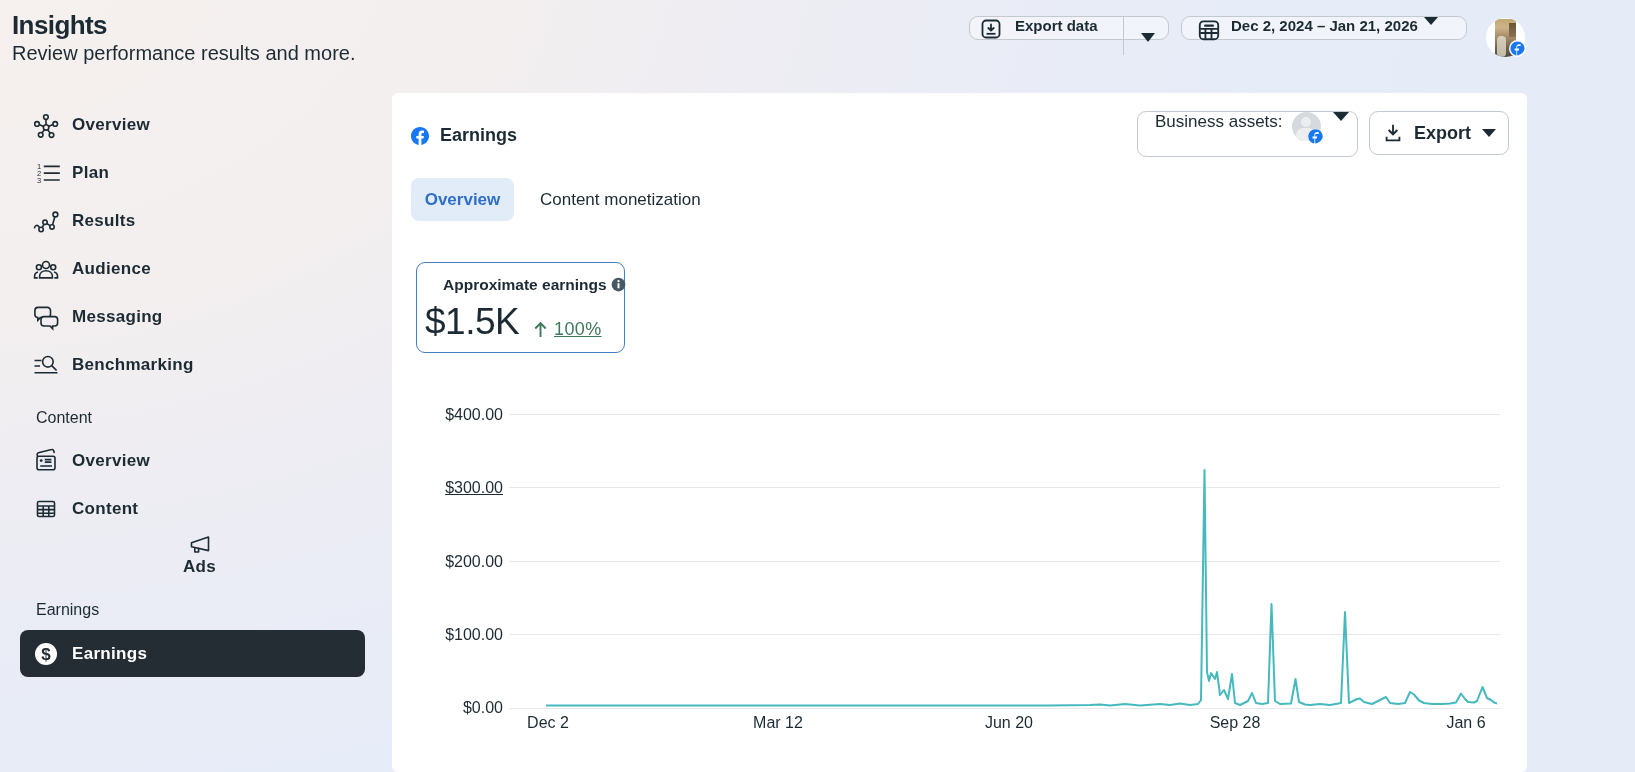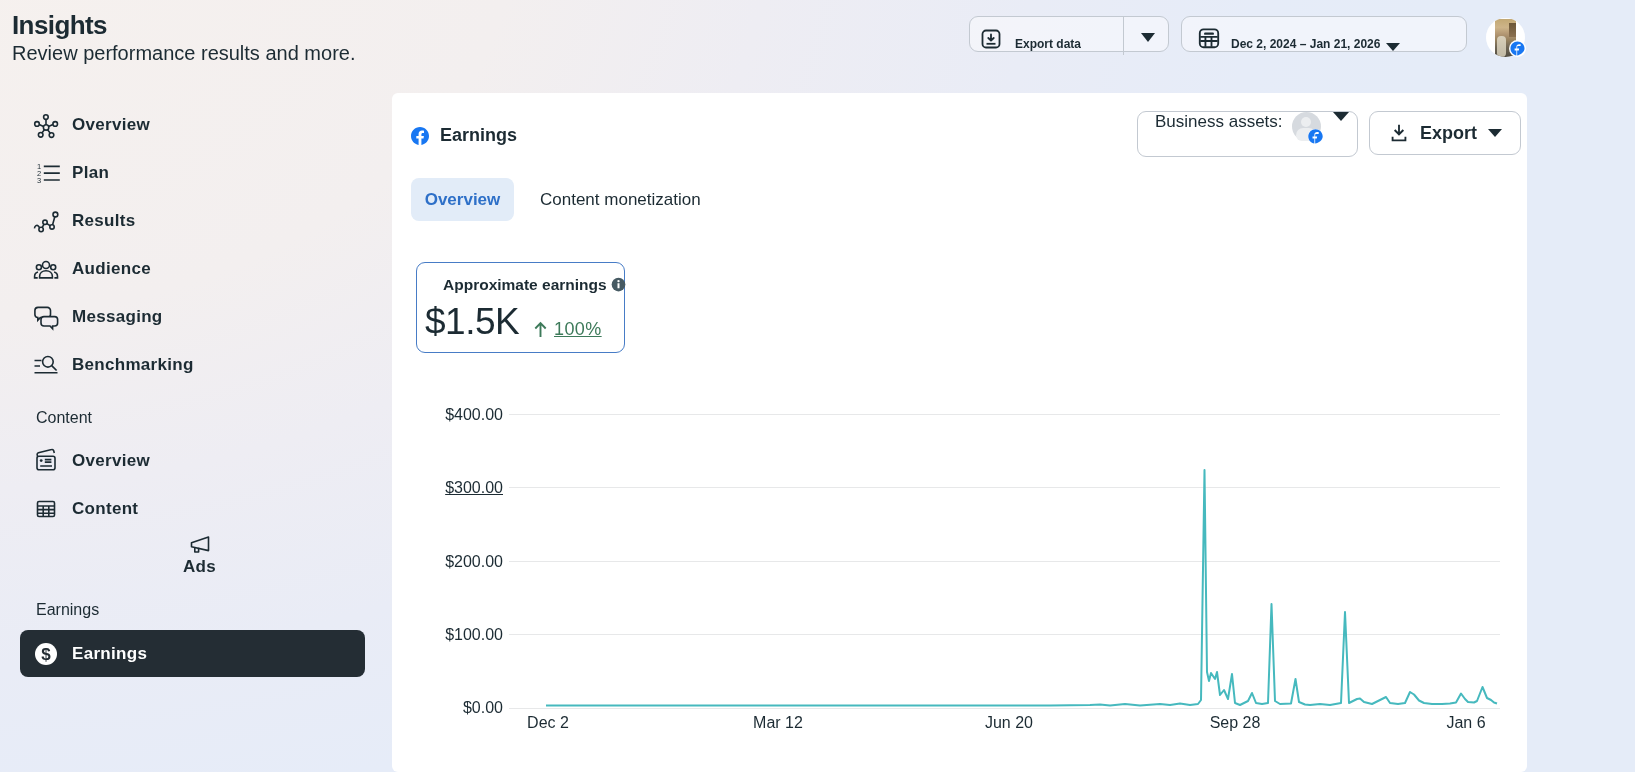--- a/index.html
+++ b/index.html
@@ -10,25 +10,25 @@
   background: radial-gradient(ellipse 1500px 1000px at -60px -60px, #f6f1ee 0%, #f3efef 38%, #eeedf3 55%, #e9ecf6 73%, #e6ecf8 88%, #e5ecf8 100%);
   position:relative;
 }
 .abs { position:absolute; }
 
 
 #title { left:12px; top:10px; font-size:26px; font-weight:700; letter-spacing:-0.6px; }
 #subtitle { left:12px; top:42px; font-size:20px; }
 
 .topbtn {
-  position:absolute; top:16px; height:36px; white-space:nowrap;
+  position:absolute; top:16px; height:24px; white-space:nowrap;
   border:1px solid #c3c9d1; border-radius:9px;
   background:rgba(255,255,255,0.45);
-  display:flex; align-items:flex-end;
-  font-size:12px; font-weight:700; color:#1c2b33;
+  display:flex; align-items:flex-start;
+  font-size:15px; font-weight:700; color:#1c2b33;
 }
 #exportdata { left:969px; width:200px; }
 #exportdata .lbl { margin-left:9px; }
 #exportdata .divider { position:absolute; left:153px; top:0; width:1px; height:38px; background:#c3c9d1; }
 #datebtn { left:1181px; width:286px; }
 
 .caret { display:inline-block; width:0; height:0; border-left:7px solid transparent; border-right:7px solid transparent; border-top:8px solid #1c2b33; }
 
 #avatar { left:1486px; top:18px; width:39px; height:39px; border-radius:50%; background:#fff; overflow:hidden; }
 #avatar .photo { position:absolute; left:9px; top:1px; width:21px; height:38px;
@@ -55,21 +55,21 @@
 
 #bassets { position:absolute; left:1137px; top:111px; width:221px; height:46px; border:1px solid #c3c9d1;
   border-radius:9px; background:#fff; display:flex; font-size:17px; }
 #bassets .lbl { margin-left:17px; }
 #bassets .av { position:relative; width:29px; height:29px; margin-left:9px; border-radius:50%;
   background:#d6dadf; overflow:visible; }
 #bassets .av .head { position:absolute; left:9.5px; top:5px; width:10px; height:10px; border-radius:50%; background:#eceef0; }
 #bassets .av .bod { position:absolute; left:4.5px; top:16px; width:20px; height:13px; border-radius:10px 10px 8px 8px; background:#eceef0; }
 #bassets .caret { margin-left:12px; border-left-width:8px; border-right-width:8px; border-top-width:9px; }
 
-#exportbtn { position:absolute; left:1369px; top:111px; width:152px; height:44px; border:1px solid #c3c9d1;
+#exportbtn { position:absolute; left:1369px; top:111px; width:140px; height:44px; border:1px solid #c3c9d1;
   border-radius:9px; background:#fff; display:flex; align-items:center; justify-content:center; font-size:18px; font-weight:700; }
 
 #tab1 { left:411px; top:178px; width:103px; height:43px; background:#e2ecf8; border-radius:8px;
   display:flex; align-items:center; justify-content:center; font-size:17px; font-weight:700; color:#2e70c8; }
 #tab2 { left:540px; top:190px; font-size:17px; color:#1c2b33; }
 
 #metric { left:416px; top:262px; width:209px; height:91px; border:1.5px solid #477cc6; border-radius:9px; background:#fff; }
 #metric .h { position:absolute; left:26px; top:13px; font-size:15.5px; font-weight:700; white-space:nowrap; }
 #metric .big { position:absolute; left:8px; top:40px; font-size:37px; line-height:1; letter-spacing:-0.5px; color:#1c2b33; }
 #metric .pct { position:absolute; left:116px; top:56px; font-size:18px; color:#3d7a5a; white-space:nowrap; }

